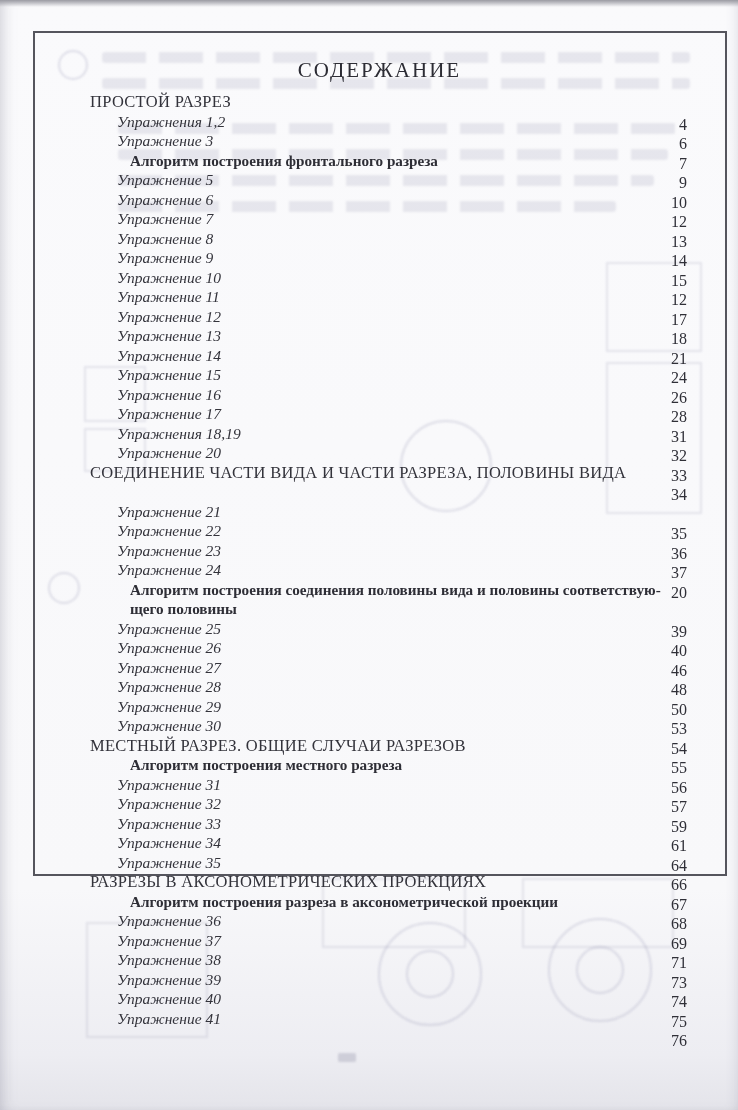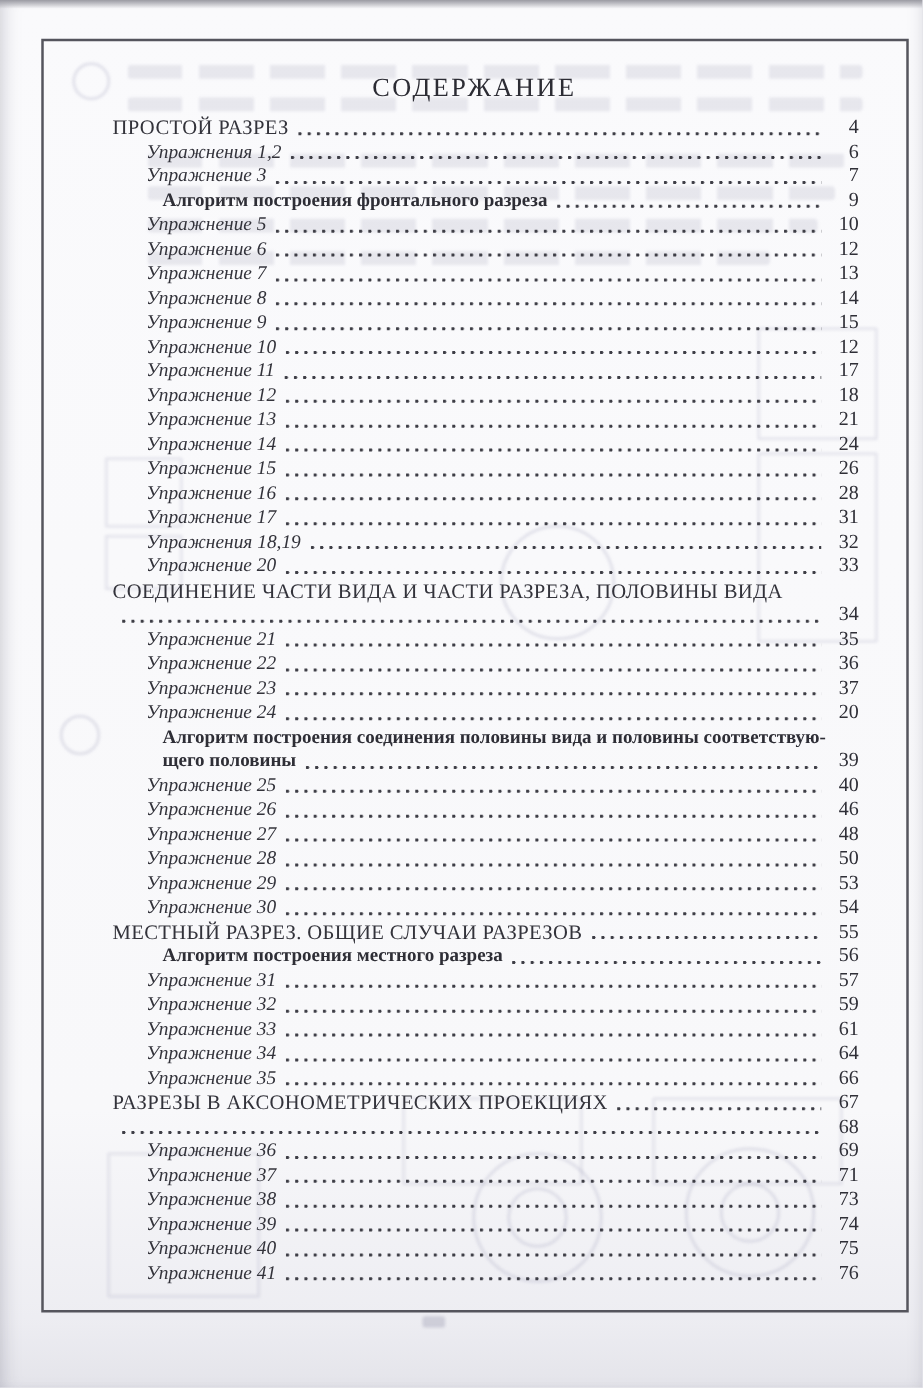--- a/index.html
+++ b/index.html
@@ -25,30 +25,30 @@
     height:11px; border-radius:3px;
     background:repeating-linear-gradient(90deg, rgba(105,105,140,.13) 0 44px, rgba(0,0,0,0) 44px 57px);
   }
   .g-circle { border:2px solid rgba(140,140,170,.24); border-radius:50%; }
   .g-rect   { border:2px solid rgba(145,145,175,.20); }
   .g-smudge { background:rgba(115,115,145,.25); border-radius:2px; }
 
   
   .frame {
     position:absolute; z-index:1; left:33px; top:31px;
-    width:694px; height:1019px; box-sizing:border-box;
+    width:694px; height:845px; box-sizing:border-box;
     border:2px solid #55555d;
     padding:24px 38px 0 55px;
   }
   .toc-title {
     position:relative; left:-9px;
     text-align:center; height:26px; line-height:26px; margin-bottom:9px;
     font-size:21px; letter-spacing:2px; color:#2c2c34;
   }
-  .row { display:flex; height:19.5px; line-height:19.5px; color:#33333b; }
+  .row { display:flex; height:19.5px; line-height:19.5px; color:#33333b;flex-direction:column; }
   .row .label { white-space:nowrap; }
   .row.exercise { padding-left:27px; }
   .exercise .label { font-style:italic; font-size:15.5px; }
   .section  .label { font-size:16.5px; letter-spacing:.3px; }
   .algorithm .label { font-weight:bold; font-size:15.2px; color:#2e2e36;margin-left:40px; }
   .num { min-width:26px; text-align:right; font-size:16px; color:#2f2f37; }
   .leader {
     flex:1; align-self:flex-end; height:4px; margin:0 4px 3px 7px;
     background-image:radial-gradient(circle at 2px 2px, #3d3d45 1.15px, rgba(0,0,0,0) 1.6px);
     background-size:7.4px 4px; background-repeat:repeat-x;
@@ -283,20 +283,21 @@
           <span class="label">Упражнение 35</span>
           <span class="leader"></span>
           <span class="num">66</span>
         </div>
         <div class="row section">
           <span class="label">РАЗРЕЗЫ В АКСОНОМЕТРИЧЕСКИХ ПРОЕКЦИЯХ</span>
           <span class="leader"></span>
           <span class="num">67</span>
         </div>
         <div class="row algorithm">
+          <span class="label">Алгоритм построения разреза в аксонометрической проекции</span>
           <span class="leader"></span>
           <span class="num">68</span>
         </div>
         <div class="row exercise">
           <span class="label">Упражнение 36</span>
           <span class="leader"></span>
           <span class="num">69</span>
         </div>
         <div class="row exercise">
           <span class="label">Упражнение 37</span>

